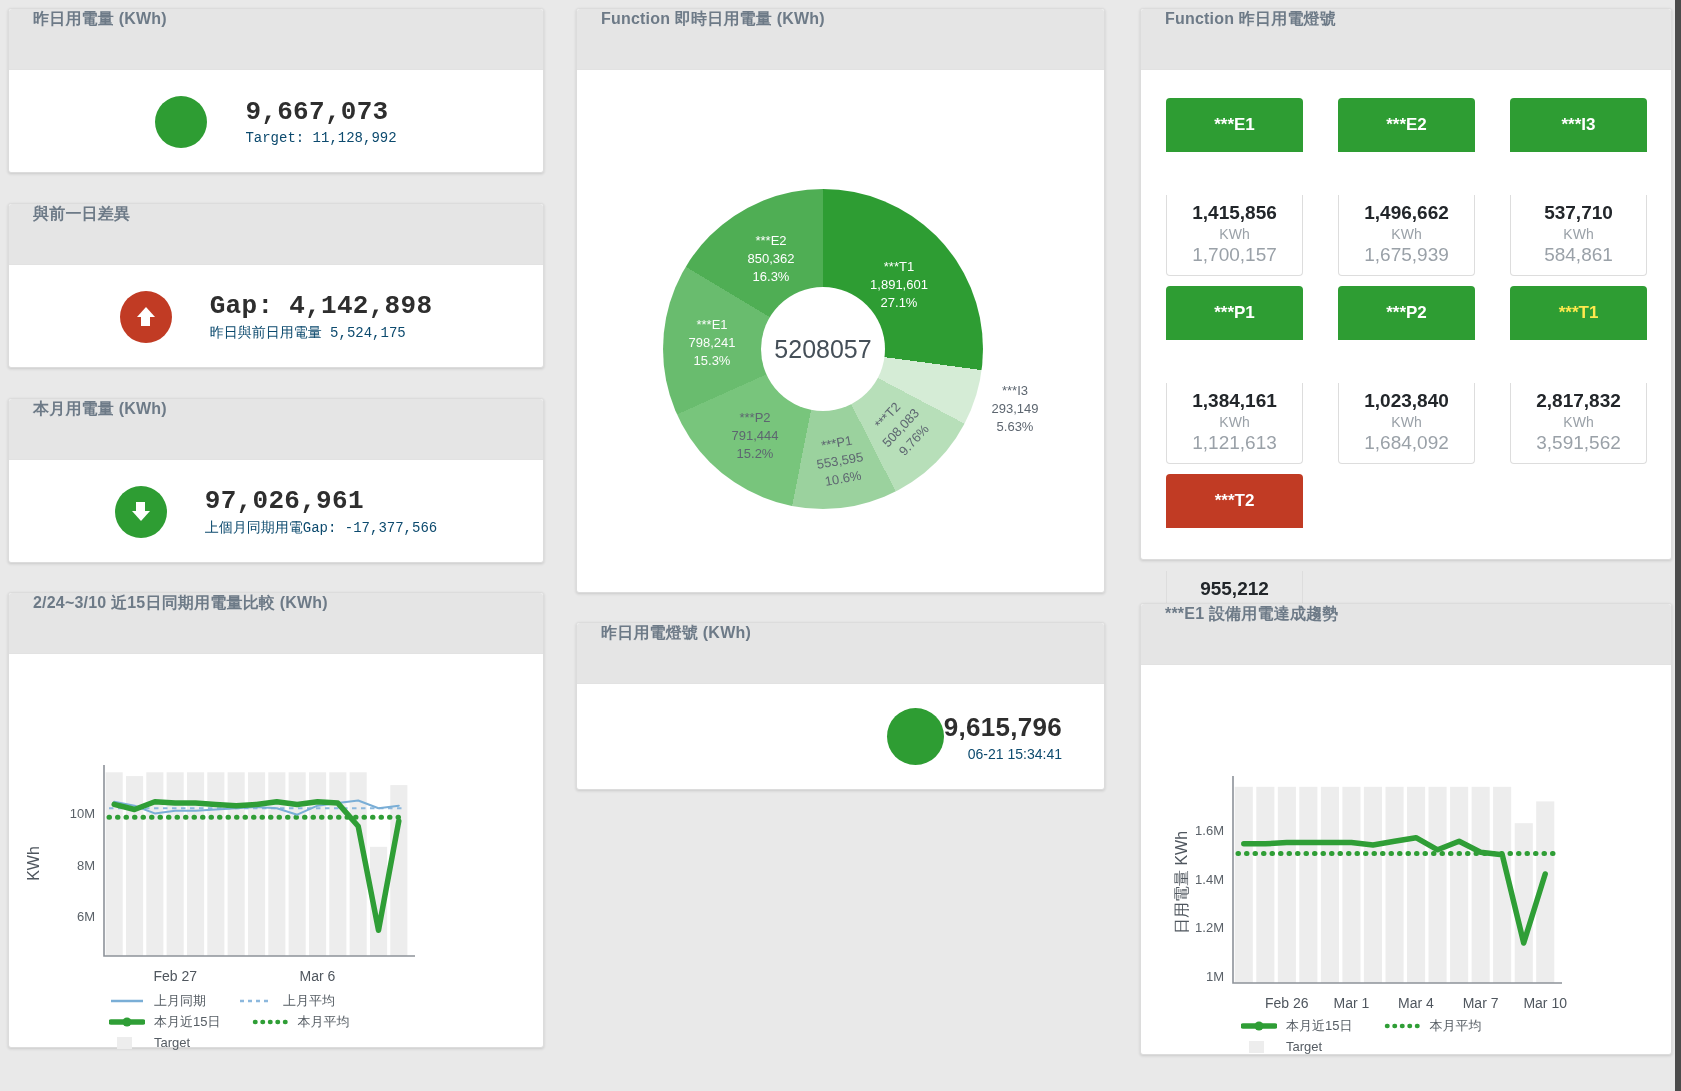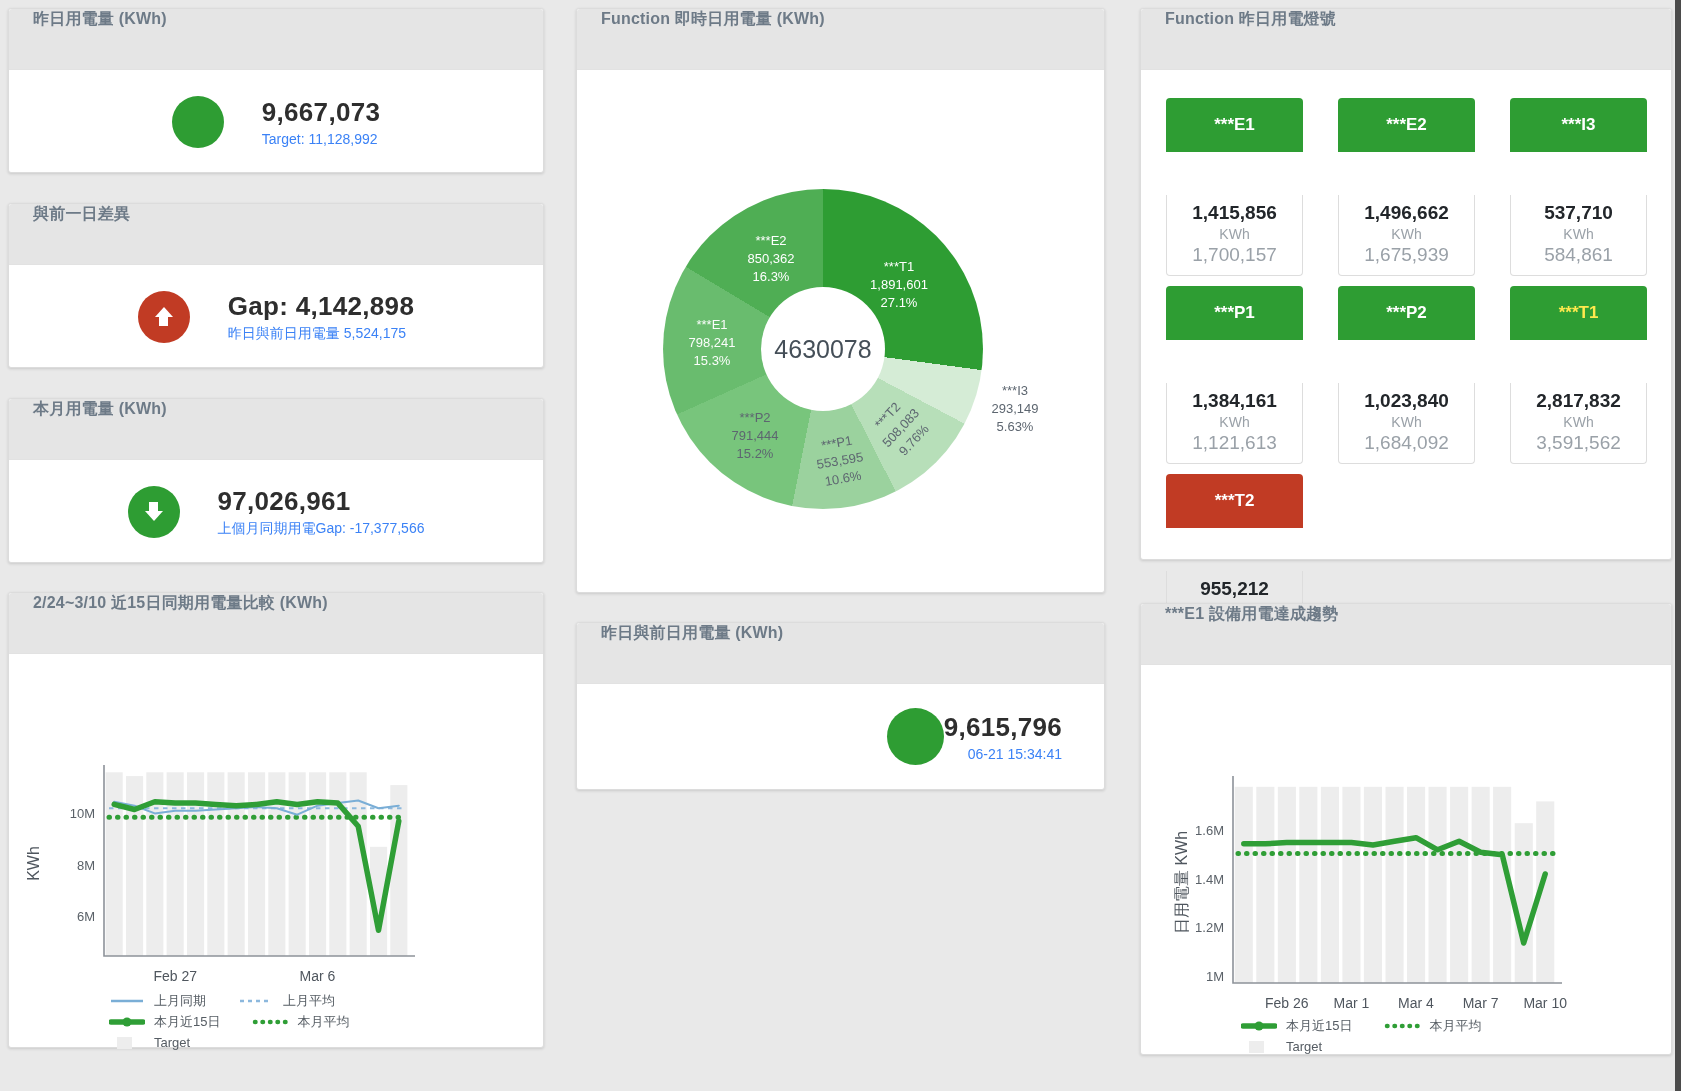--- a/index.html
+++ b/index.html
@@ -7,24 +7,24 @@
   body { background:#e9e9e9; font-family:"Liberation Sans","DejaVu Sans",sans-serif; position:relative; }
 
   .panel { position:absolute; background:#fff; border:1px solid #dcdcdc; border-radius:3px;
            box-shadow:0 1px 3px rgba(0,0,0,.14); }
   .panel-header { height:61px; background:#e5e5e5; border-bottom:1px solid #e2e2e2;
                   display:flex; align-items:flex-start; padding:0 24px; border-radius:3px 3px 0 0; }
   .panel-title { font-size:16px; font-weight:bold; color:#6d7a87; letter-spacing:.2px; }
   .panel-body { position:relative; }
 
   
-  .stat-body { height:103px; display:flex; align-items:center; justify-content:center; gap:38px; }
+  .stat-body { height:103px; display:flex; align-items:center; justify-content:center; gap:38px;font-family:Liberation Mono, monospace; }
   .circle { width:52px; height:52px; border-radius:50%; display:flex; align-items:center; justify-content:center; flex:0 0 auto; }
   .stat-text .big { font-size:26px; font-weight:bold; color:#2e2e2e; letter-spacing:.3px; }
-  .stat-text .sub { font-size:14px; color:#3b82f6; margin-top:3px; }
+  .stat-text .sub { font-size:14px; color:#0c4a6e; margin-top:3px; }
   .arrow { display:flex; flex-direction:column; align-items:center; }
   .arrow .head-up { width:0; height:0; border-left:9px solid transparent; border-right:9px solid transparent; border-bottom:10px solid #fff; }
   .arrow .head-down { width:0; height:0; border-left:9px solid transparent; border-right:9px solid transparent; border-top:10px solid #fff; }
   .arrow .stem { width:9px; height:9px; background:#fff; }
 
   
   .donut-box { position:absolute; left:86px; top:119px; width:320px; height:320px; }
   .donut-ring { position:absolute; inset:0; border-radius:50%; }
   .donut-hole { position:absolute; left:98px; top:98px; width:124px; height:124px; background:#fff; border-radius:50%;
                 display:flex; align-items:center; justify-content:center; }
@@ -182,21 +182,21 @@
 </div>
 
 <div class="panel" style="left:576px; top:8px; width:529px; height:585px;">
   <div class="panel-header">
     <span class="panel-title">Function 即時日用電量 (KWh)</span>
   </div>
   <div class="panel-body" style="height:523px;">
     <div class="donut-box">
       <div class="donut-ring" id="donut-ring" style="background: conic-gradient(rgb(46, 157, 51) 0%, rgb(46, 157, 51) 27.1%, rgb(213, 236, 214) 27.1%, rgb(213, 236, 214) 32.73%, rgb(183, 223, 185) 32.73%, rgb(183, 223, 185) 42.49%, rgb(155, 210, 158) 42.49%, rgb(155, 210, 158) 53.09%, rgb(120, 197, 124) 53.09%, rgb(120, 197, 124) 68.29%, rgb(105, 188, 110) 68.29%, rgb(105, 188, 110) 83.59%, rgb(79, 174, 84) 83.59%, rgb(79, 174, 84) 99.96%);"></div>
       <div class="donut-hole">
-        <span class="donut-center">4630078</span>
+        <span class="donut-center">5208057</span>
       </div>
       <div id="donut-labels">
           <div class="donut-label" style="left: 236px; top: 96px; color: rgb(255, 255, 255); transform: translate(-50%, -50%);">
             <div>***T1</div>
             <div>1,891,601</div>
             <div>27.1%</div>
           </div>
           <div class="donut-label" style="left: 352px; top: 220px; color: rgb(93, 102, 112); transform: translate(-50%, -50%);">
             <div>***I3</div>
             <div>293,149</div>
@@ -227,21 +227,21 @@
             <div>850,362</div>
             <div>16.3%</div>
           </div>
         </div>
     </div>
   </div>
 </div>
 
 <div class="panel" style="left:576px; top:622px; width:529px; height:168px;">
   <div class="panel-header">
-    <span class="panel-title">昨日與前日用電量 (KWh)</span>
+    <span class="panel-title">昨日用電燈號 (KWh)</span>
   </div>
   <div class="panel-body est-body">
     <span class="circle" style="background:#2e9d33; width:57px; height:57px;"></span>
     <span class="stat-text est-text">
       <div class="big">9,615,796</div>
       <div class="sub">06-21 15:34:41</div>
     </span>
   </div>
 </div>
 

